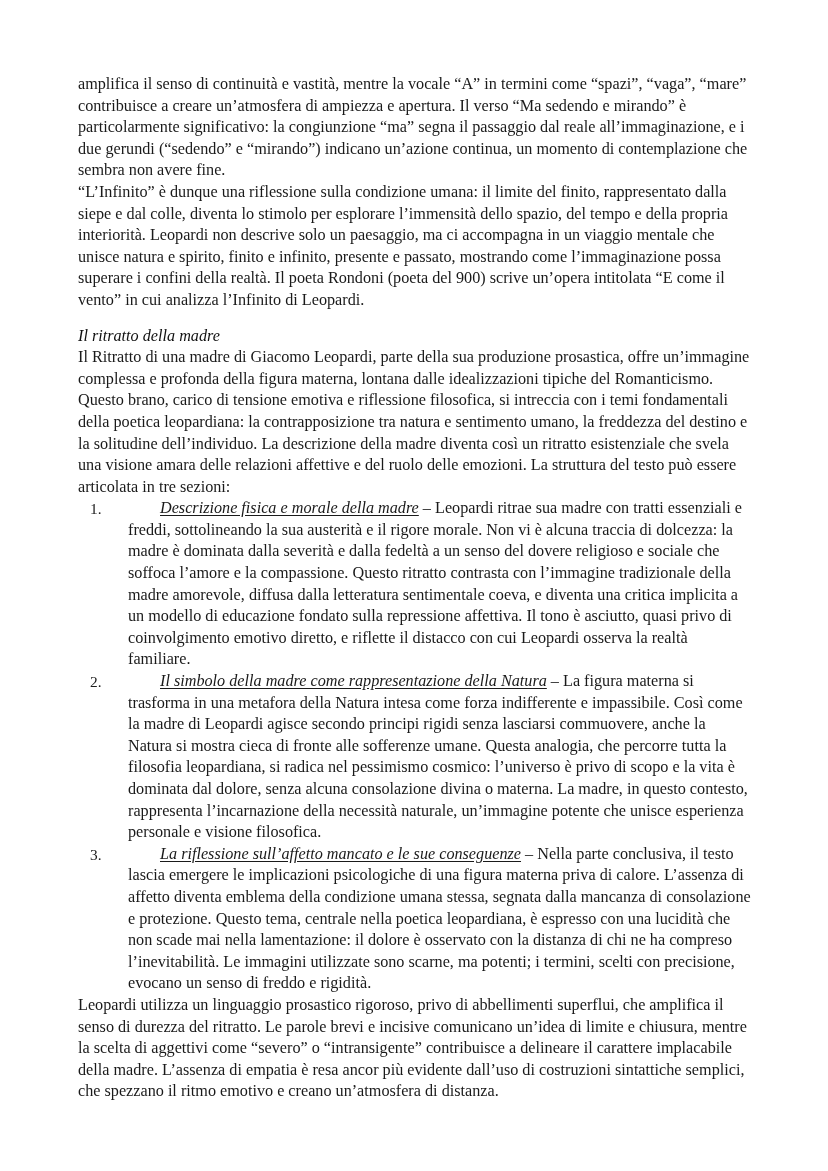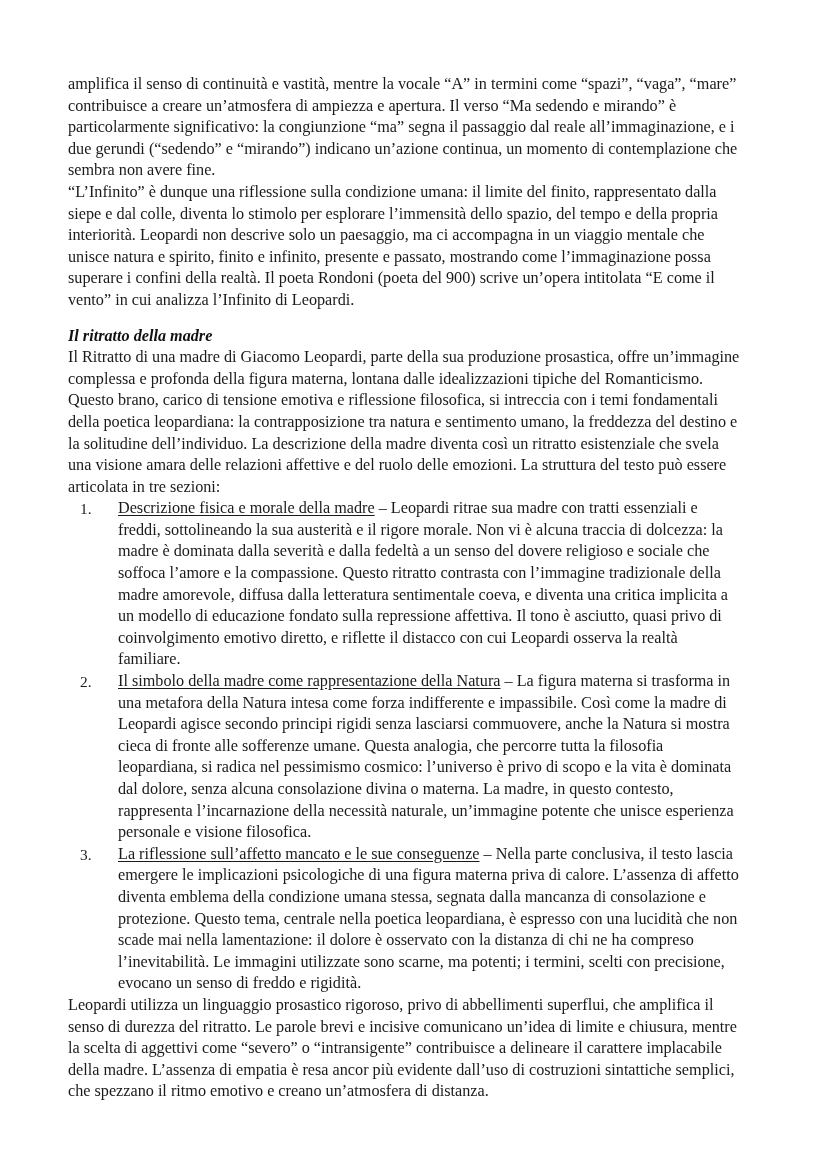--- a/index.html
+++ b/index.html
@@ -14,21 +14,21 @@
     width: 828px;
     height: 1171px;
     margin: 0 auto;
     background: #ffffff;
     box-sizing: border-box;
     overflow: hidden;
   }
 
   .content {
     position: absolute;
-    left: 68px;
+    left: 78px;
     top: 74px;
     width: 674px;
     font-family: "Liberation Serif", "DejaVu Serif", serif;
     font-size: 16.2px;
     line-height: 21.6px;
     color: #1a1a1a;
     text-align: left;
     -webkit-font-smoothing: antialiased;
   }
 
@@ -38,21 +38,21 @@
     text-align: left;
     white-space: pre-wrap;
   }
 
   h2.section-heading {
     margin: 0;
     padding: 0;
     font-family: "Liberation Serif", "DejaVu Serif", serif;
     font-size: 16.2px;
     line-height: 21.6px;
-    font-weight: bold;
+    font-weight: normal;
     font-style: italic;
     color: #111111;
   }
 
   .spacer-before-heading {
     height: 14px;
   }
 
   ol.sections {
     margin: 0;
@@ -74,22 +74,24 @@
     left: 12px;
     top: 0;
     width: 30px;
     text-align: left;
     font-family: "Liberation Serif", "DejaVu Serif", serif;
     font-size: 15.4px;
     color: #1a1a1a;
   }
 
   .lead-in {
+    font-style: italic;
     text-decoration: underline;
     text-underline-offset: 2px;
+    margin-left: 32px;
   }
 
   .item-body {
     white-space: pre-wrap;
   }
 </style>
 </head>
 <body>
 
 <div class="page">

